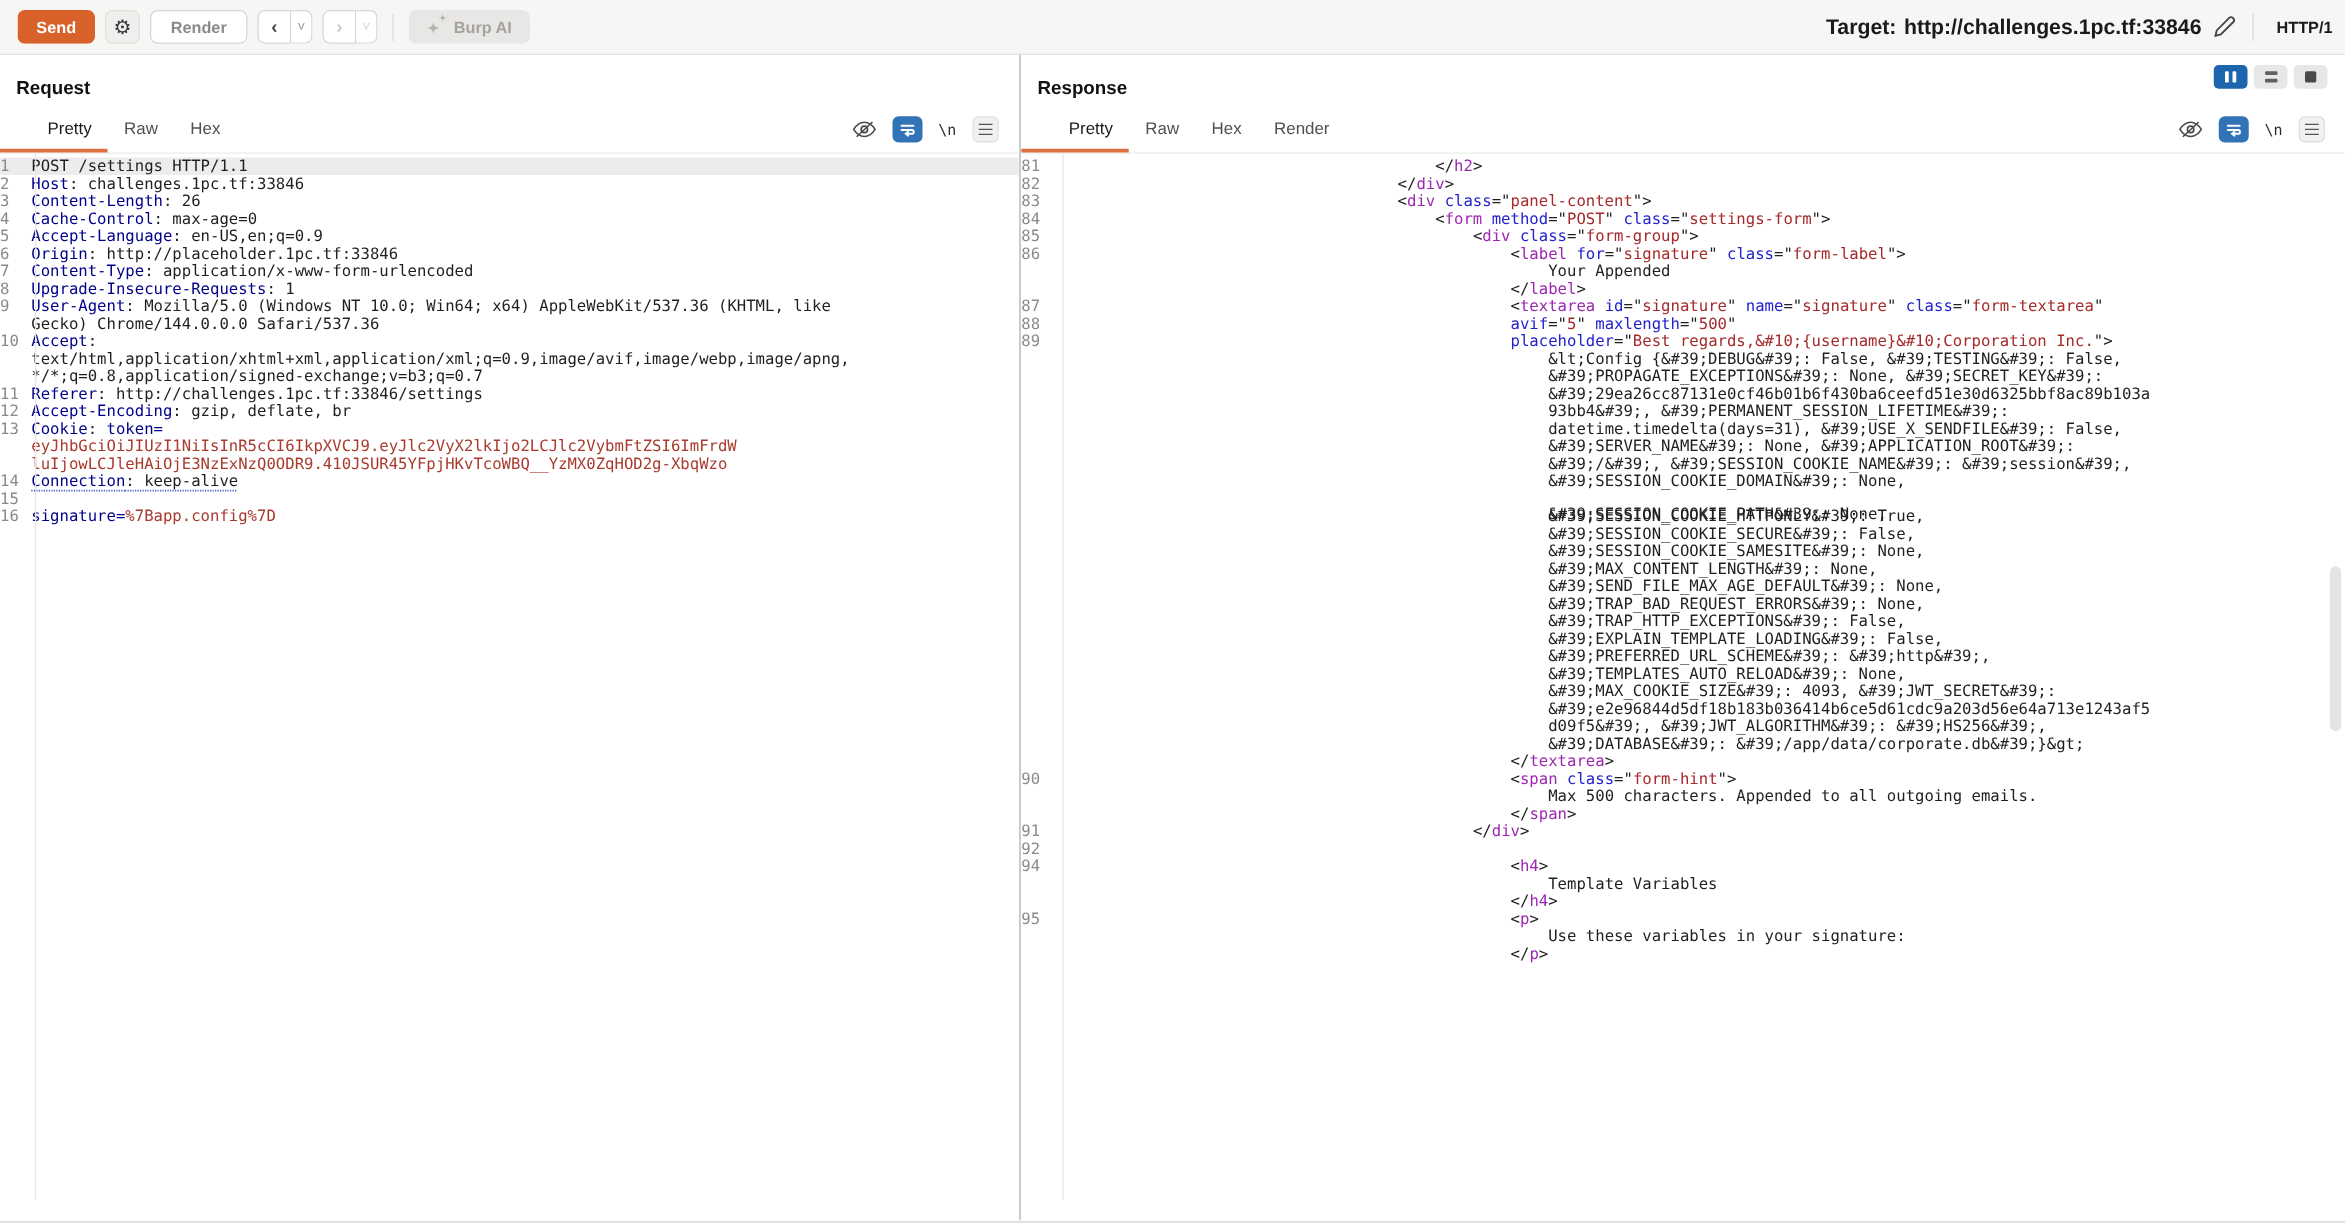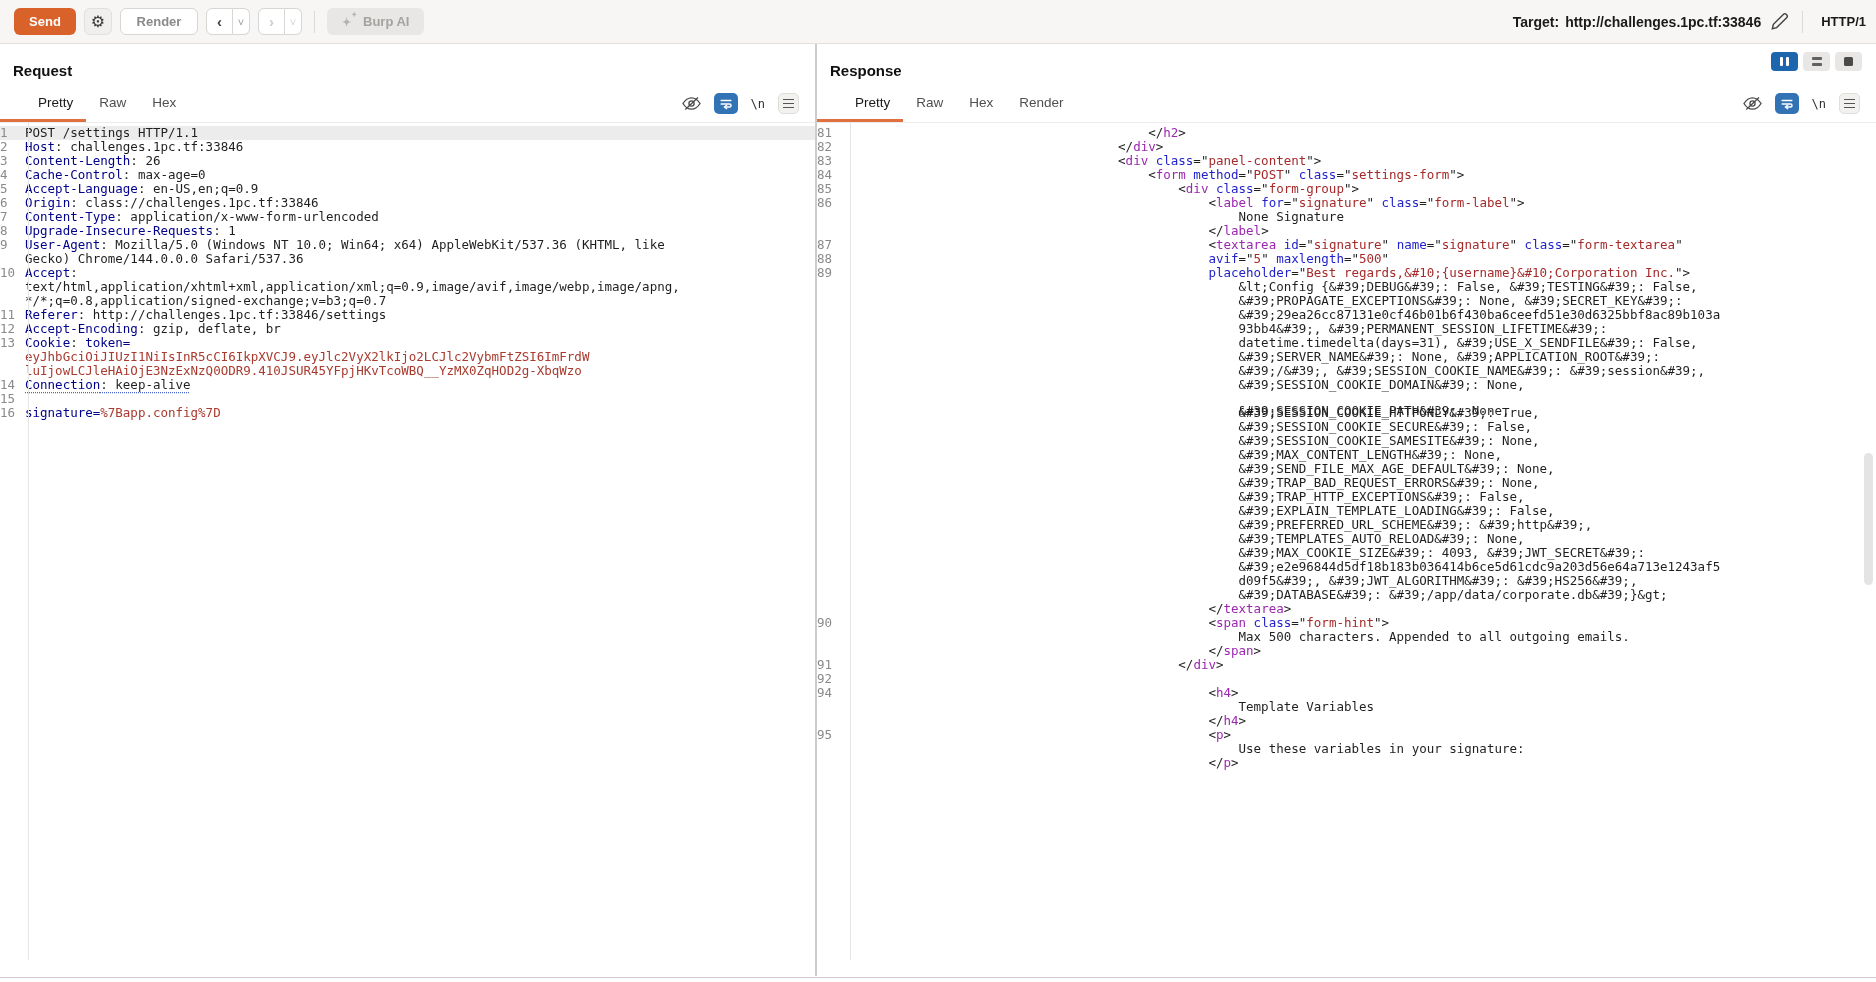--- a/index.html
+++ b/index.html
@@ -22,21 +22,21 @@
     border-radius:0 6px 6px 0; display:flex; align-items:center; justify-content:center;
     font-size:11px; color:#9a9a9a; cursor:pointer; }
   .split.disabled .main { color:#cfcdca; }
   .split.disabled .arrow { color:#d8d6d3; }
   .tb-sep { width:1px; height:22px; background:#dcdad7; margin:0 4px; }
   .btn-ai { background:#e9e7e5; color:#a5a3a0; font-weight:700; padding:0 14px; gap:7px; }
   .ai-spark { position:relative; width:14px; height:14px; color:#b5b3b0; }
   .ai-spark .s1 { position:absolute; left:0; top:1px; font-size:11px; }
   .ai-spark .s2 { position:absolute; right:-1px; top:-4px; font-size:7px; }
   .tb-spacer { flex:1; }
-  .target { display:flex; align-items:center; gap:6px; font-size:14px; color:#1a1a1a; }
+  .target { display:flex; align-items:center; gap:6px; font-size:17px; color:#1a1a1a; }
   .target .lbl { font-weight:700; }
   .target .url { font-weight:600; }
   .icon-btn { background:none; border:none; cursor:pointer; display:inline-flex; align-items:center; }
   .httpver { font-size:13px; font-weight:600; color:#1a1a1a; margin-left:6px; white-space:nowrap; }
 
   
   .main-area { display:flex; height:932px; }
   .panel { background:#fff; position:relative; }
   .panel.req { width:815px; }
   .vdivider { width:2px; background:#ccc; height:100%; }
@@ -187,21 +187,21 @@
             </span>
         </span>
       </div>
       <div class="editor">
         <span class="gutter-line"></span>
       <div class="crow hl"><span class="ln">1</span><span class="code" style="padding-left: 5px;"><span class="sg-txt">POST /settings HTTP/1.1</span></span></div>
           <div class="crow"><span class="ln">2</span><span class="code" style="padding-left: 5px;"><span class="sg-hdr">Host</span><span class="sg-txt">: challenges.1pc.tf:33846</span></span></div>
           <div class="crow"><span class="ln">3</span><span class="code" style="padding-left: 5px;"><span class="sg-hdr">Content-Length</span><span class="sg-txt">: 26</span></span></div>
           <div class="crow"><span class="ln">4</span><span class="code" style="padding-left: 5px;"><span class="sg-hdr">Cache-Control</span><span class="sg-txt">: max-age=0</span></span></div>
           <div class="crow"><span class="ln">5</span><span class="code" style="padding-left: 5px;"><span class="sg-hdr">Accept-Language</span><span class="sg-txt">: en-US,en;q=0.9</span></span></div>
-          <div class="crow"><span class="ln">6</span><span class="code" style="padding-left: 5px;"><span class="sg-hdr">Origin</span><span class="sg-txt">: class://challenges.1pc.tf:33846</span></span></div>
+          <div class="crow"><span class="ln">6</span><span class="code" style="padding-left: 5px;"><span class="sg-hdr">Origin</span><span class="sg-txt">: http://placeholder.1pc.tf:33846</span></span></div>
           <div class="crow"><span class="ln">7</span><span class="code" style="padding-left: 5px;"><span class="sg-hdr">Content-Type</span><span class="sg-txt">: application/x-www-form-urlencoded</span></span></div>
           <div class="crow"><span class="ln">8</span><span class="code" style="padding-left: 5px;"><span class="sg-hdr">Upgrade-Insecure-Requests</span><span class="sg-txt">: 1</span></span></div>
           <div class="crow"><span class="ln">9</span><span class="code" style="padding-left: 5px;"><span class="sg-hdr">User-Agent</span><span class="sg-txt">: Mozilla/5.0 (Windows NT 10.0; Win64; x64) AppleWebKit/537.36 (KHTML, like</span></span></div>
           <div class="crow"><span class="ln"></span><span class="code" style="padding-left: 5px;"><span class="sg-txt">Gecko) Chrome/144.0.0.0 Safari/537.36</span></span></div>
           <div class="crow"><span class="ln">10</span><span class="code" style="padding-left: 5px;"><span class="sg-hdr">Accept</span><span class="sg-txt">:</span></span></div>
           <div class="crow"><span class="ln"></span><span class="code" style="padding-left: 5px;"><span class="sg-txt">text/html,application/xhtml+xml,application/xml;q=0.9,image/avif,image/webp,image/apng,</span></span></div>
           <div class="crow"><span class="ln"></span><span class="code" style="padding-left: 5px;"><span class="sg-txt">*/*;q=0.8,application/signed-exchange;v=b3;q=0.7</span></span></div>
           <div class="crow"><span class="ln">11</span><span class="code" style="padding-left: 5px;"><span class="sg-hdr">Referer</span><span class="sg-txt">: http://challenges.1pc.tf:33846/settings</span></span></div>
           <div class="crow"><span class="ln">12</span><span class="code" style="padding-left: 5px;"><span class="sg-hdr">Accept-Encoding</span><span class="sg-txt">: gzip, deflate, br</span></span></div>
           <div class="crow"><span class="ln">13</span><span class="code" style="padding-left: 5px;"><span class="sg-hdr">Cookie</span><span class="sg-txt">: </span><span class="sg-hdr">token=</span></span></div>
@@ -268,21 +268,21 @@
       </div>
       <div class="editor">
         <span class="gutter-line"></span>
         <span class="scroll-thumb"></span>
       <div class="crow"><span class="ln">81</span><span class="code" style="padding-left: 306.2px;"><span class="sg-p">&lt;/</span><span class="sg-tag">h2</span><span class="sg-p">&gt;</span></span></div>
           <div class="crow"><span class="ln">82</span><span class="code" style="padding-left: 276.08px;"><span class="sg-p">&lt;/</span><span class="sg-tag">div</span><span class="sg-p">&gt;</span></span></div>
           <div class="crow"><span class="ln">83</span><span class="code" style="padding-left: 276.08px;"><span class="sg-p">&lt;</span><span class="sg-tag">div</span><span class="sg-p"> </span><span class="sg-attr">class</span><span class="sg-p">="</span><span class="sg-str">panel-content</span><span class="sg-p">"&gt;</span></span></div>
           <div class="crow"><span class="ln">84</span><span class="code" style="padding-left: 306.2px;"><span class="sg-p">&lt;</span><span class="sg-tag">form</span><span class="sg-p"> </span><span class="sg-attr">method</span><span class="sg-p">="</span><span class="sg-str">POST</span><span class="sg-p">" </span><span class="sg-attr">class</span><span class="sg-p">="</span><span class="sg-str">settings-form</span><span class="sg-p">"&gt;</span></span></div>
           <div class="crow"><span class="ln">85</span><span class="code" style="padding-left: 336.32px;"><span class="sg-p">&lt;</span><span class="sg-tag">div</span><span class="sg-p"> </span><span class="sg-attr">class</span><span class="sg-p">="</span><span class="sg-str">form-group</span><span class="sg-p">"&gt;</span></span></div>
           <div class="crow"><span class="ln">86</span><span class="code" style="padding-left: 366.44px;"><span class="sg-p">&lt;</span><span class="sg-tag">label</span><span class="sg-p"> </span><span class="sg-attr">for</span><span class="sg-p">="</span><span class="sg-str">signature</span><span class="sg-p">" </span><span class="sg-attr">class</span><span class="sg-p">="</span><span class="sg-str">form-label</span><span class="sg-p">"&gt;</span></span></div>
-          <div class="crow"><span class="ln"></span><span class="code" style="padding-left: 396.56px;"><span class="sg-txt">None Signature</span></span></div>
+          <div class="crow"><span class="ln"></span><span class="code" style="padding-left: 396.56px;"><span class="sg-txt">Your Appended</span></span></div>
           <div class="crow"><span class="ln"></span><span class="code" style="padding-left: 366.44px;"><span class="sg-p">&lt;/</span><span class="sg-tag">label</span><span class="sg-p">&gt;</span></span></div>
           <div class="crow"><span class="ln">87</span><span class="code" style="padding-left: 366.44px;"><span class="sg-p">&lt;</span><span class="sg-tag">textarea</span><span class="sg-p"> </span><span class="sg-attr">id</span><span class="sg-p">="</span><span class="sg-str">signature</span><span class="sg-p">" </span><span class="sg-attr">name</span><span class="sg-p">="</span><span class="sg-str">signature</span><span class="sg-p">" </span><span class="sg-attr">class</span><span class="sg-p">="</span><span class="sg-str">form-textarea</span><span class="sg-p">"</span></span></div>
           <div class="crow"><span class="ln">88</span><span class="code" style="padding-left: 366.44px;"><span class="sg-attr">avif</span><span class="sg-p">="</span><span class="sg-str">5</span><span class="sg-p">" </span><span class="sg-attr">maxlength</span><span class="sg-p">="</span><span class="sg-str">500</span><span class="sg-p">"</span></span></div>
           <div class="crow"><span class="ln">89</span><span class="code" style="padding-left: 366.44px;"><span class="sg-attr">placeholder</span><span class="sg-p">="</span><span class="sg-str">Best regards,&amp;#10;{username}&amp;#10;Corporation Inc.</span><span class="sg-p">"&gt;</span></span></div>
           <div class="crow"><span class="ln"></span><span class="code" style="padding-left: 396.56px;"><span class="sg-txt">&amp;lt;Config {&amp;#39;DEBUG&amp;#39;: False, &amp;#39;TESTING&amp;#39;: False,</span></span></div>
           <div class="crow"><span class="ln"></span><span class="code" style="padding-left: 396.56px;"><span class="sg-txt">&amp;#39;PROPAGATE_EXCEPTIONS&amp;#39;: None, &amp;#39;SECRET_KEY&amp;#39;:</span></span></div>
           <div class="crow"><span class="ln"></span><span class="code" style="padding-left: 396.56px;"><span class="sg-txt">&amp;#39;29ea26cc87131e0cf46b01b6f430ba6ceefd51e30d6325bbf8ac89b103a</span></span></div>
           <div class="crow"><span class="ln"></span><span class="code" style="padding-left: 396.56px;"><span class="sg-txt">93bb4&amp;#39;, &amp;#39;PERMANENT_SESSION_LIFETIME&amp;#39;:</span></span></div>
           <div class="crow"><span class="ln"></span><span class="code" style="padding-left: 396.56px;"><span class="sg-txt">datetime.timedelta(days=31), &amp;#39;USE_X_SENDFILE&amp;#39;: False,</span></span></div>
           <div class="crow"><span class="ln"></span><span class="code" style="padding-left: 396.56px;"><span class="sg-txt">&amp;#39;SERVER_NAME&amp;#39;: None, &amp;#39;APPLICATION_ROOT&amp;#39;:</span></span></div>

